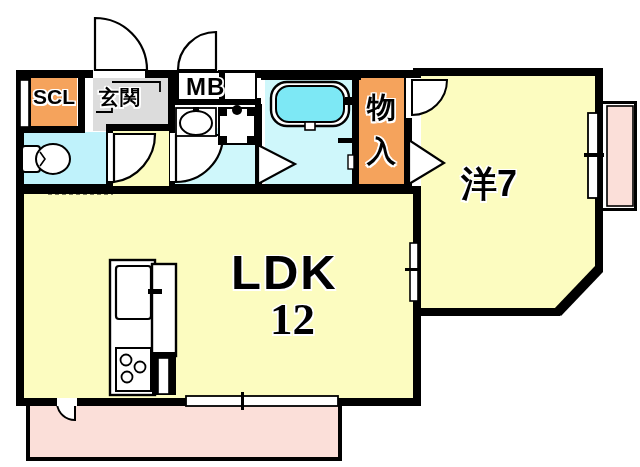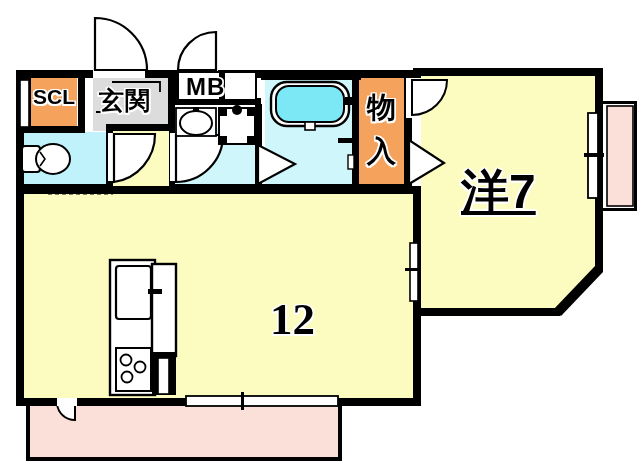--- a/index.html
+++ b/index.html
@@ -29,25 +29,25 @@
     color: #000000;
     white-space: nowrap;
     text-shadow:
       -1.5px -1.5px 0 #ffffff,  1.5px -1.5px 0 #ffffff,
       -1.5px  1.5px 0 #ffffff,  1.5px  1.5px 0 #ffffff,
       -1.5px 0 0 #ffffff, 1.5px 0 0 #ffffff,
        0 -1.5px 0 #ffffff, 0 1.5px 0 #ffffff;
     pointer-events: none;
   }
   .lbl-scl   { left: 33px;  top: 85px;  font-size: 21px; letter-spacing: 0px; }
-  .lbl-genkan{ left: 99px;  top: 84px;  font-size: 25px; letter-spacing: 1px; }
+  .lbl-genkan{ left: 99px;  top: 84px;  font-size: 20px; letter-spacing: 1px; }
   .lbl-mb    { left: 186px; top: 73px;  font-size: 24px; letter-spacing: 1px; }
   .lbl-mono  { left: 367px; top: 88px;  font-size: 29px; }
   .lbl-iri   { left: 367px; top: 132px; font-size: 29px; }
-  .lbl-you   { left: 461px; top: 160px; font-size: 48px; letter-spacing: 0px; text-decoration: underline; }
+  .lbl-you   { left: 461px; top: 160px; font-size: 36px; letter-spacing: 0px; }
   .lbl-ldk   { left: 231px; top: 244px; font-size: 49px; letter-spacing: 2px; }
   .lbl-ldknum{ left: 270px; top: 293px; font-size: 45px; font-family: Liberation Serif, serif; }
   .lbl-balc  { left: 88px;  top: 410px; font-size: 29px; letter-spacing: 2px; }
 </style>
 </head>
 <body>
 
 <div id="plan-root">
 
   <svg id="plan-svg" width="640" height="467" viewBox="0 0 640 467">
@@ -242,15 +242,16 @@
       </g>
     </g>
   </svg>
 
   <div class="rm-label lbl-scl">SCL</div>
   <div class="rm-label lbl-genkan">玄関</div>
   <div class="rm-label lbl-mb">MB</div>
   <div class="rm-label lbl-mono">物</div>
   <div class="rm-label lbl-iri">入</div>
   <div class="rm-label lbl-you">洋7</div>
+  <div class="rm-label lbl-ldk">LDK</div>
   <div class="rm-label lbl-ldknum">12</div>
 
 </div>
 
 </body></html>

